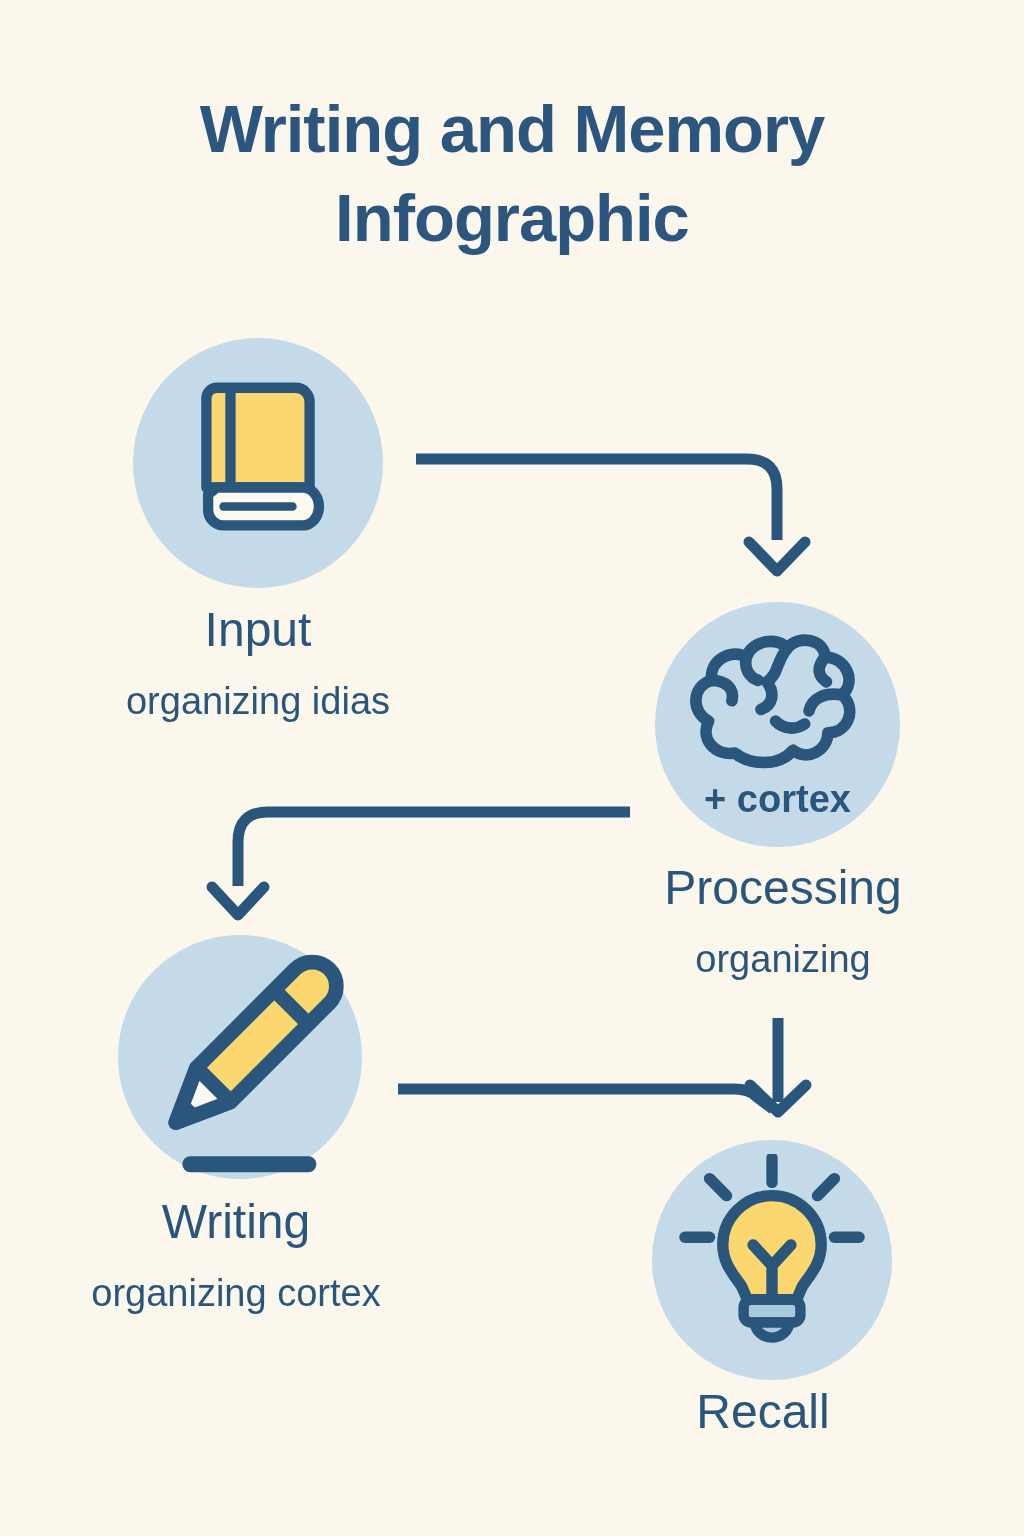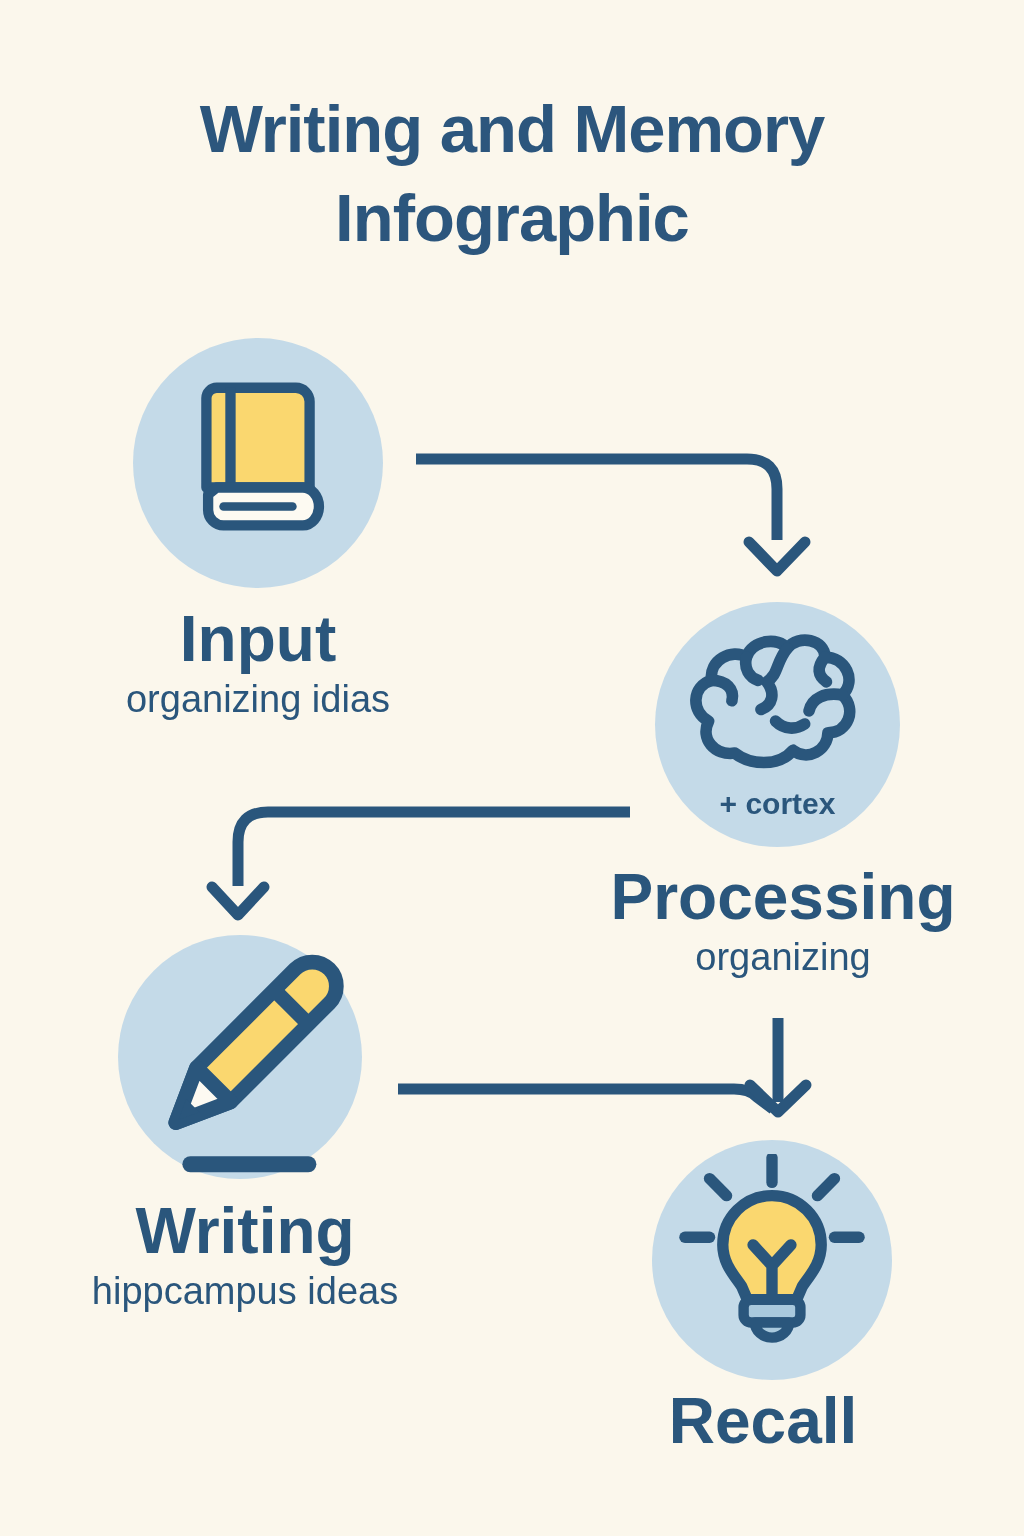--- a/index.html
+++ b/index.html
@@ -17,25 +17,25 @@
     font-size:67px;font-weight:700;line-height:1.33;
     color:#2C567D;letter-spacing:-1px;
   }
   .node-circle{
     position:absolute;border-radius:50%;
     background:#C4DAE8;
   }
   .node-circle svg{position:absolute;}
   .icon-caption{
     position:absolute;left:0;bottom:26px;width:100%;
-    text-align:center;font-size:30px;font-weight:600;color:#2A567C;
+    text-align:center;font-size:38px;font-weight:600;color:#2A567C;
   }
   .labels{position:absolute;text-align:center;color:#2A567C;}
-  .labels .label{font-size:64px;font-weight:700;line-height:1.1;}
-  .labels .sublabel{font-size:38px;font-weight:400;margin-top:4px;line-height:1.15;}
+  .labels .label{font-size:48px;font-weight:400;line-height:1.1;}
+  .labels .sublabel{font-size:38px;font-weight:400;margin-top:23px;line-height:1.15;}
   .arrows{position:absolute;inset:0;pointer-events:none;}
   .arrows path{fill:none;stroke:#2A567C;stroke-width:11;stroke-linejoin:round;}
   .arrows path.head{stroke-linecap:round;}
 </style>
 </head>
 <body>
 
 <div class="canvas">
 
   <div class="title">Writing and Memory Infographic</div>
@@ -92,23 +92,23 @@
     <svg width="268" height="268" viewBox="0 0 100 100" style="left:-8px;top:-20px;overflow:visible;">
       <g transform="rotate(45 50 52)">
         <path d="M41,16 A9,9 0 0 1 59,16 V68 L50,88 L41,68 Z" fill="#FAD76F" stroke="#2A567C" stroke-width="5.5" stroke-linejoin="round"></path>
         <path d="M41,68 L50,88 L59,68 Z" fill="#FDFAF2" stroke="#2A567C" stroke-width="5.5" stroke-linejoin="round"></path>
         <line x1="41" y1="27" x2="59" y2="27" stroke="#2A567C" stroke-width="5.5"></line>
         <path d="M46.5,79 L50,86.5 L53.5,79 Z" fill="#2A567C"></path>
       </g>
       <line x1="30" y1="93" x2="74" y2="93" stroke="#2A567C" stroke-width="6" stroke-linecap="round"></line>
     </svg>
   </div>
-  <div class="labels" style="left:15px;top:1196px;width:460px;">
+  <div class="labels" style="left:6px;top:1196px;width:460px;">
     <div class="label">Writing</div>
-    <div class="sublabel">hippcampus ideas</div>
+    <div class="sublabel">organizing cortex</div>
   </div>
 
   <div class="node-circle" style="left:652px;top:1140px;width:240px;height:240px;">
     <svg width="190" height="212" viewBox="0 0 100 112" style="left:25px;top:14px;">
       <g stroke="#2A567C" stroke-width="6" stroke-linecap="round" fill="none">
         <line x1="50" y1="2" x2="50" y2="15"></line>
         <line x1="17" y1="13" x2="26" y2="22"></line>
         <line x1="83" y1="13" x2="74" y2="22"></line>
         <line x1="4" y1="44" x2="17" y2="44"></line>
         <line x1="96" y1="44" x2="83" y2="44"></line>

